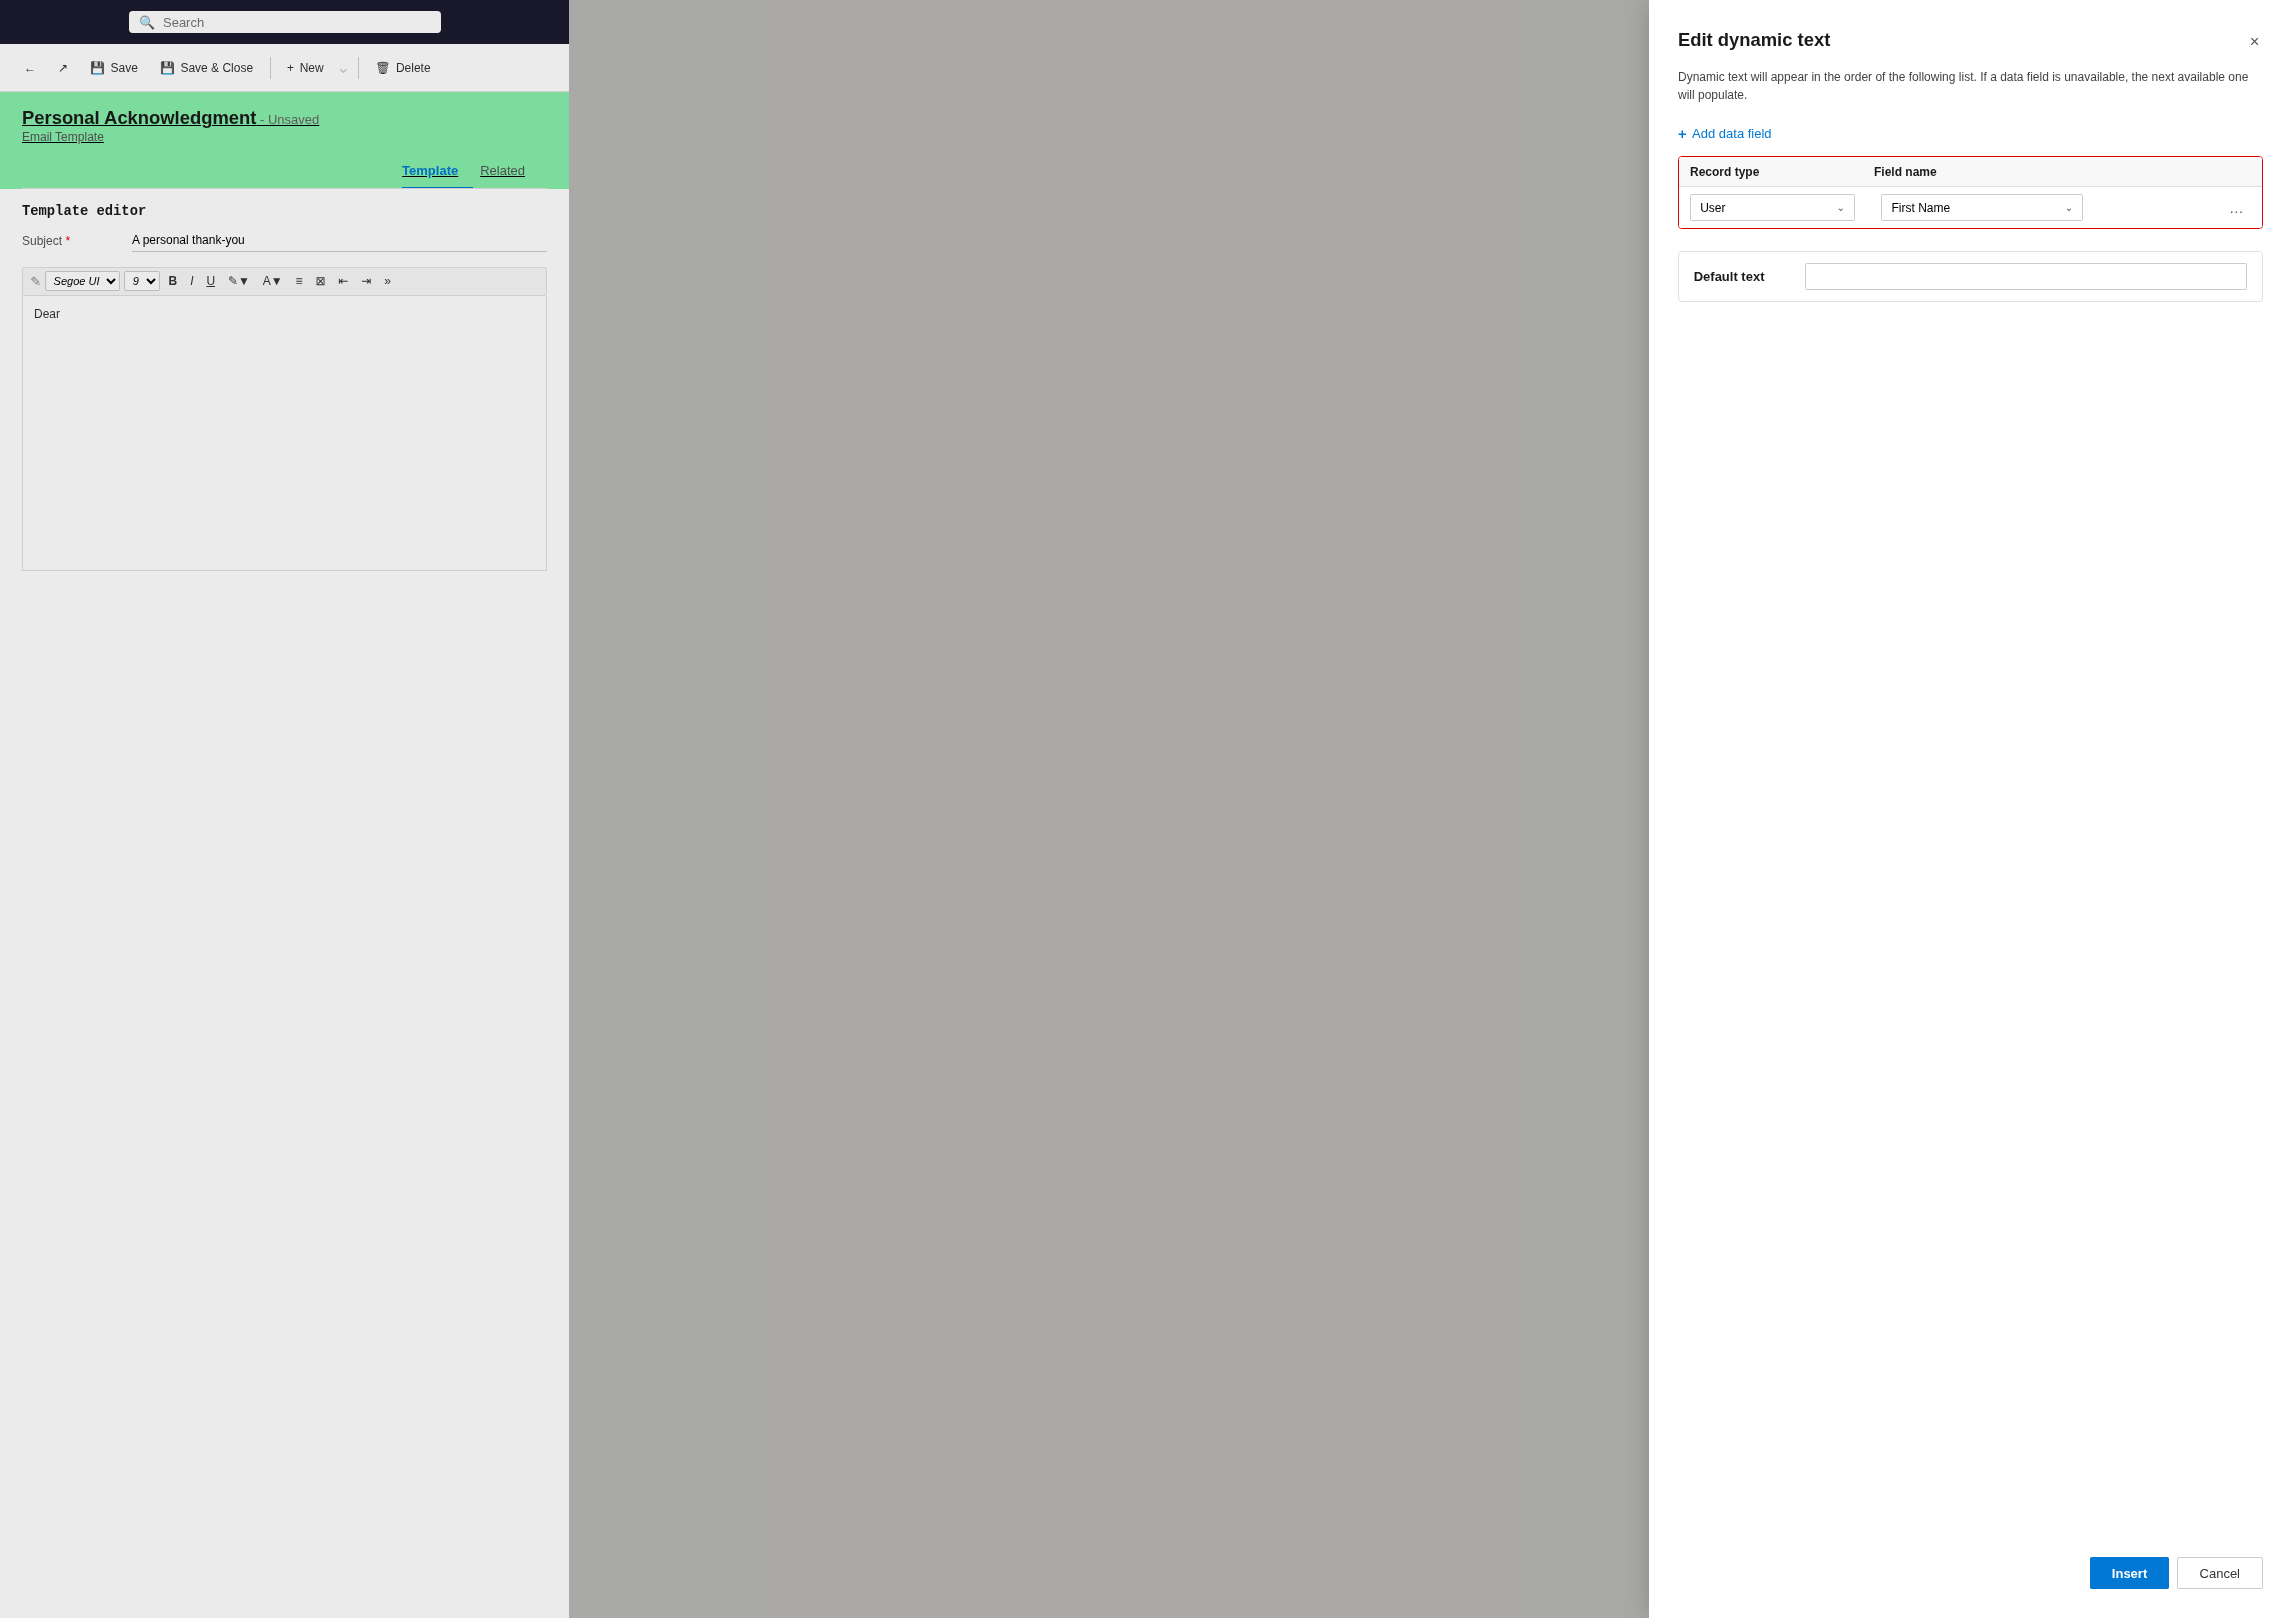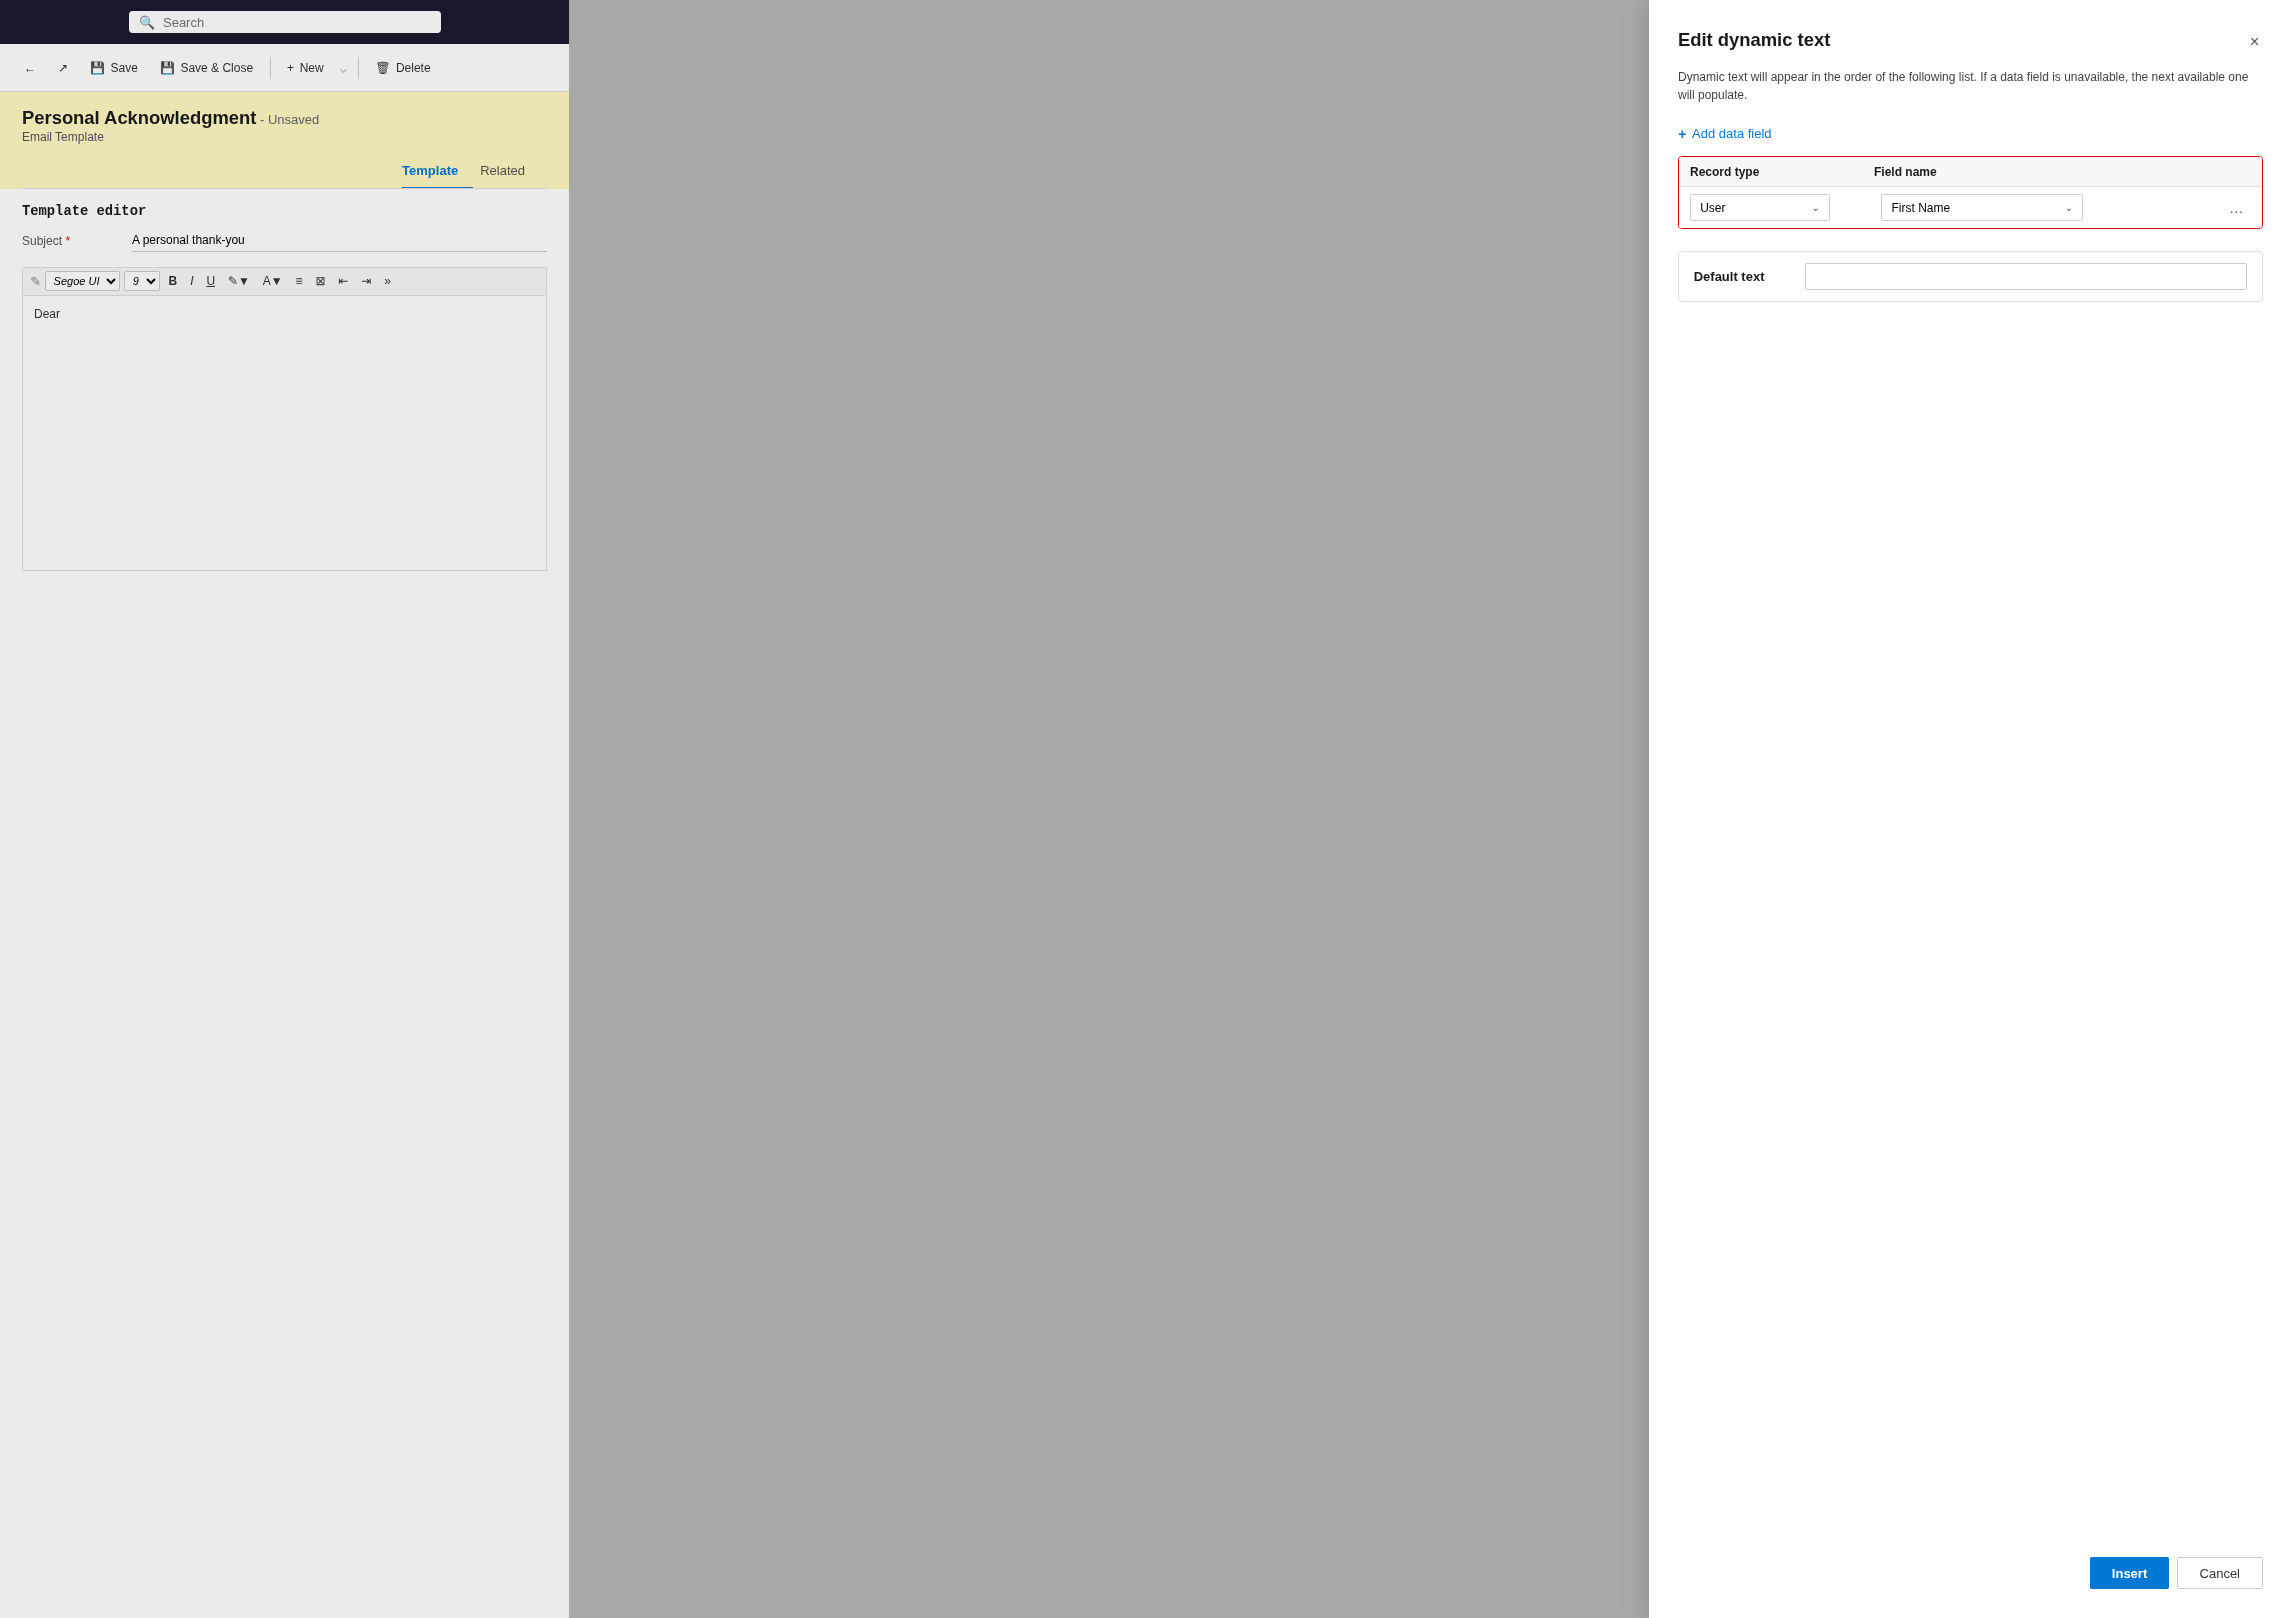--- a/index.html
+++ b/index.html
@@ -68,21 +68,22 @@
 
     .toolbar-divider {
       width: 0.9px;
       height: 22px;
       background: #d0d0d0;
       margin: 0 3.7px;
     }
 
     .record-header {
       padding: 14.7px 22px 0 22px;
-      background: #fef9c3;
+      background: #86efac;
+      text-decoration: underline;
     }
 
     .record-title {
       font-size: 18.4px;
       font-weight: 600;
       color: #1a1a1a;
     }
 
     .record-unsaved {
       font-size: 13px;
@@ -302,21 +303,21 @@
       border: 0.9px solid #ccc;
       border-radius: 1.8px;
       padding: 5.5px 9.2px;
       font-size: 12px;
       background: white;
       cursor: pointer;
     }
 
     .dropdown-select .chevron { font-size: 10px; color: #555; margin-left: 7.3px; }
 
-    .col-record .dropdown-select { width: 140px; }
+    .col-record .dropdown-select { width: 165px; }
     .col-field .dropdown-select { width: 202px; }
 
     .ellipsis-btn {
       background: transparent;
       border: none;
       cursor: pointer;
       font-size: 14.7px;
       color: #555;
       padding: 3.7px 7.3px;
       border-radius: 1.8px;

